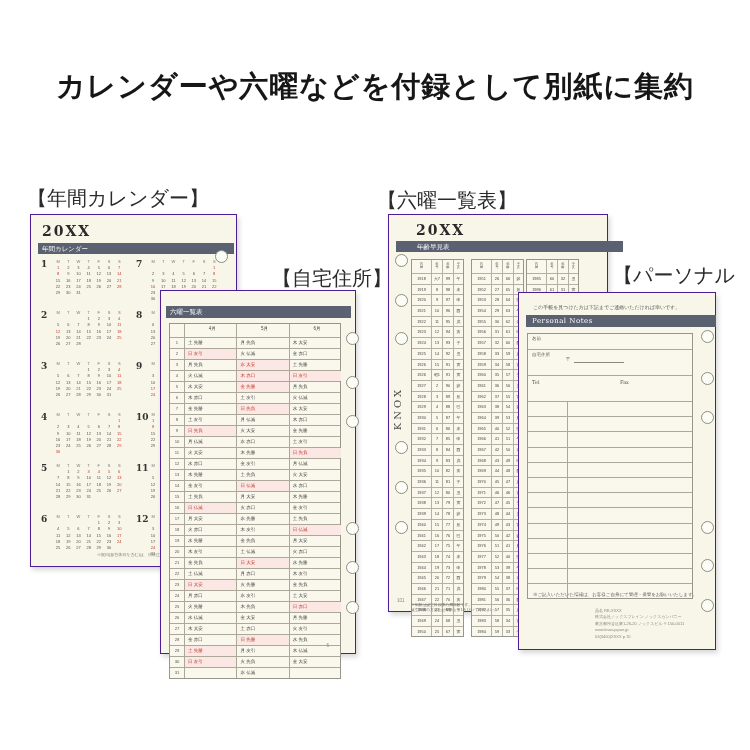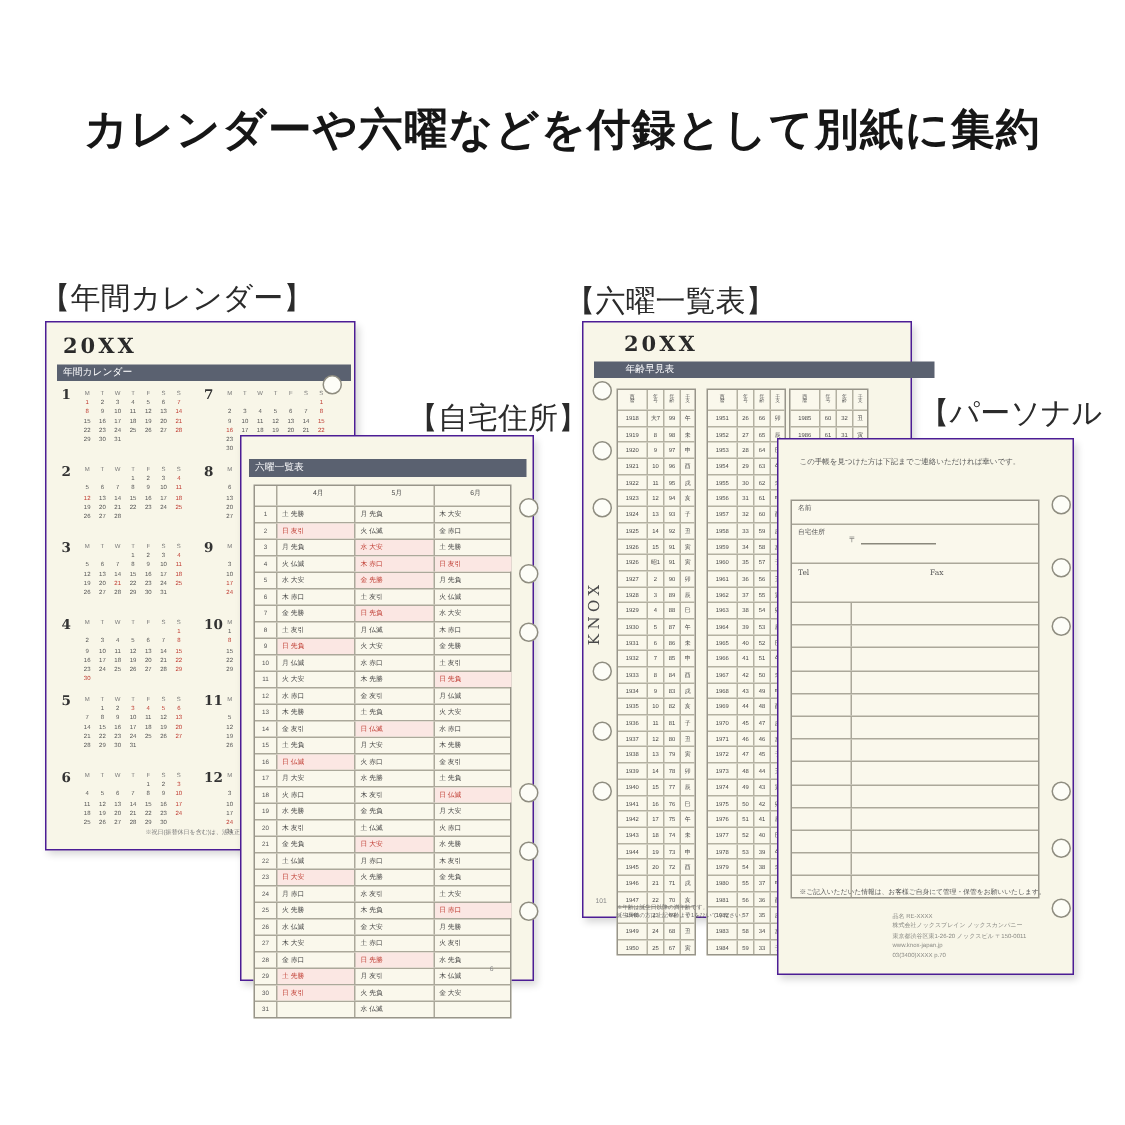--- a/index.html
+++ b/index.html
@@ -1530,20 +1530,21 @@
 <div class="hole" style="left: 6px; top: 39px;"></div>
     <div class="hole" style="left: 6px; top: 79px;"></div>
     <div class="hole" style="left: 6px; top: 117px;"></div>
     <div class="hole" style="left: 6px; top: 226px;"></div>
     <div class="hole" style="left: 6px; top: 266px;"></div>
     <div class="hole" style="left: 6px; top: 306px;"></div>
   </div>
 
 <div class="page" id="notes-page">
   <div id="notes-intro">この手帳を見つけた方は下記までご連絡いただければ幸いです。</div>
+  <div class="bar" id="notes-bar">Personal Notes</div>
   <div id="notes-box">
     <div class="nb-row" id="nb-name">
       <span class="nb-label">名前</span>
     </div>
     <div class="nb-row" id="nb-addr">
       <span class="nb-label">自宅住所</span>
       <span id="postal-mark">〒</span>
       <span id="postal-line"></span>
     </div>
     <div class="nb-row" id="nb-telfax">

